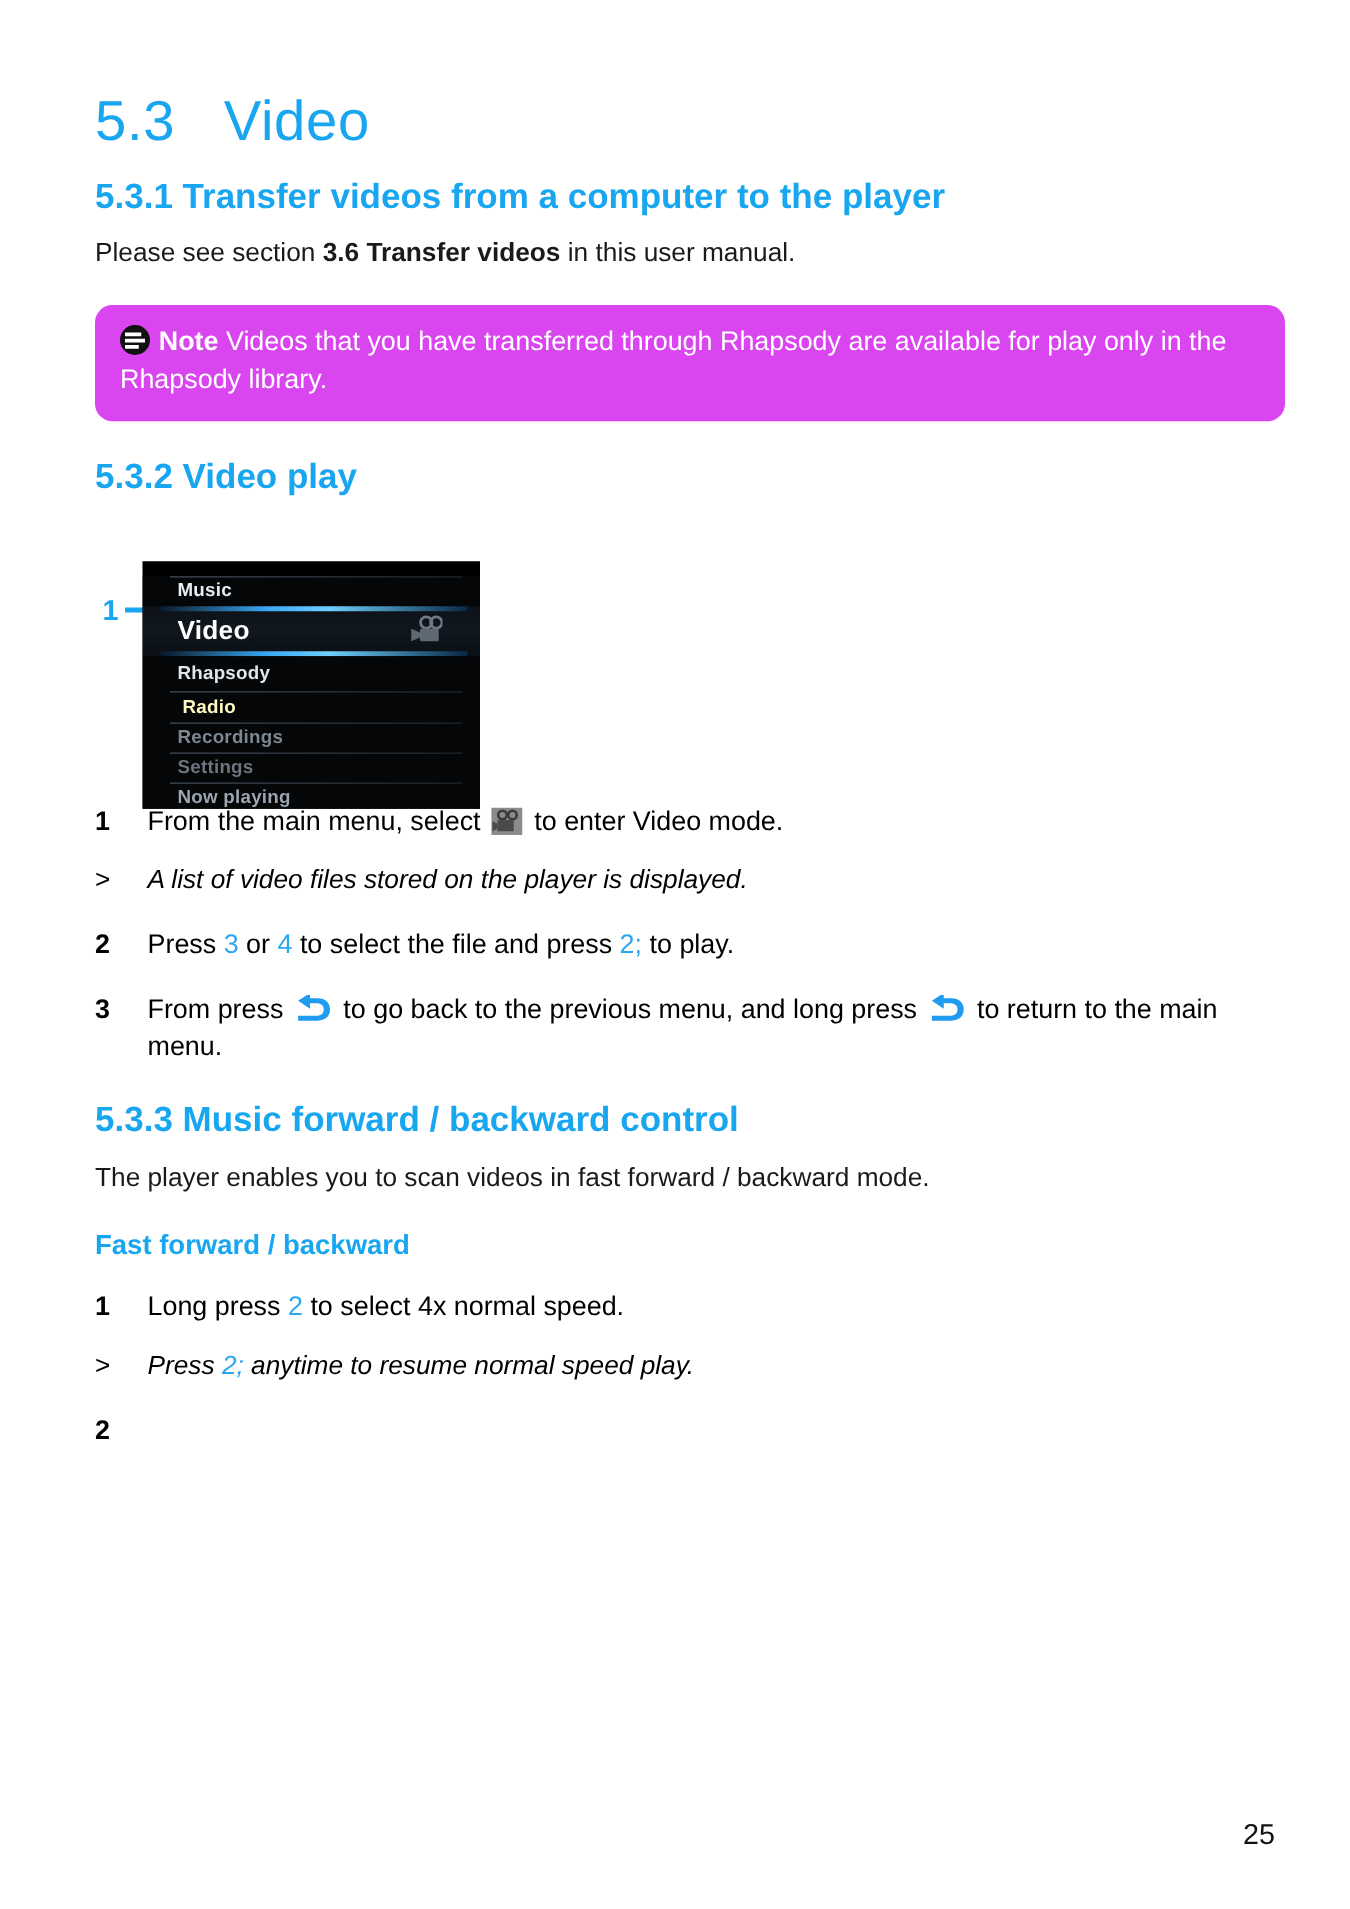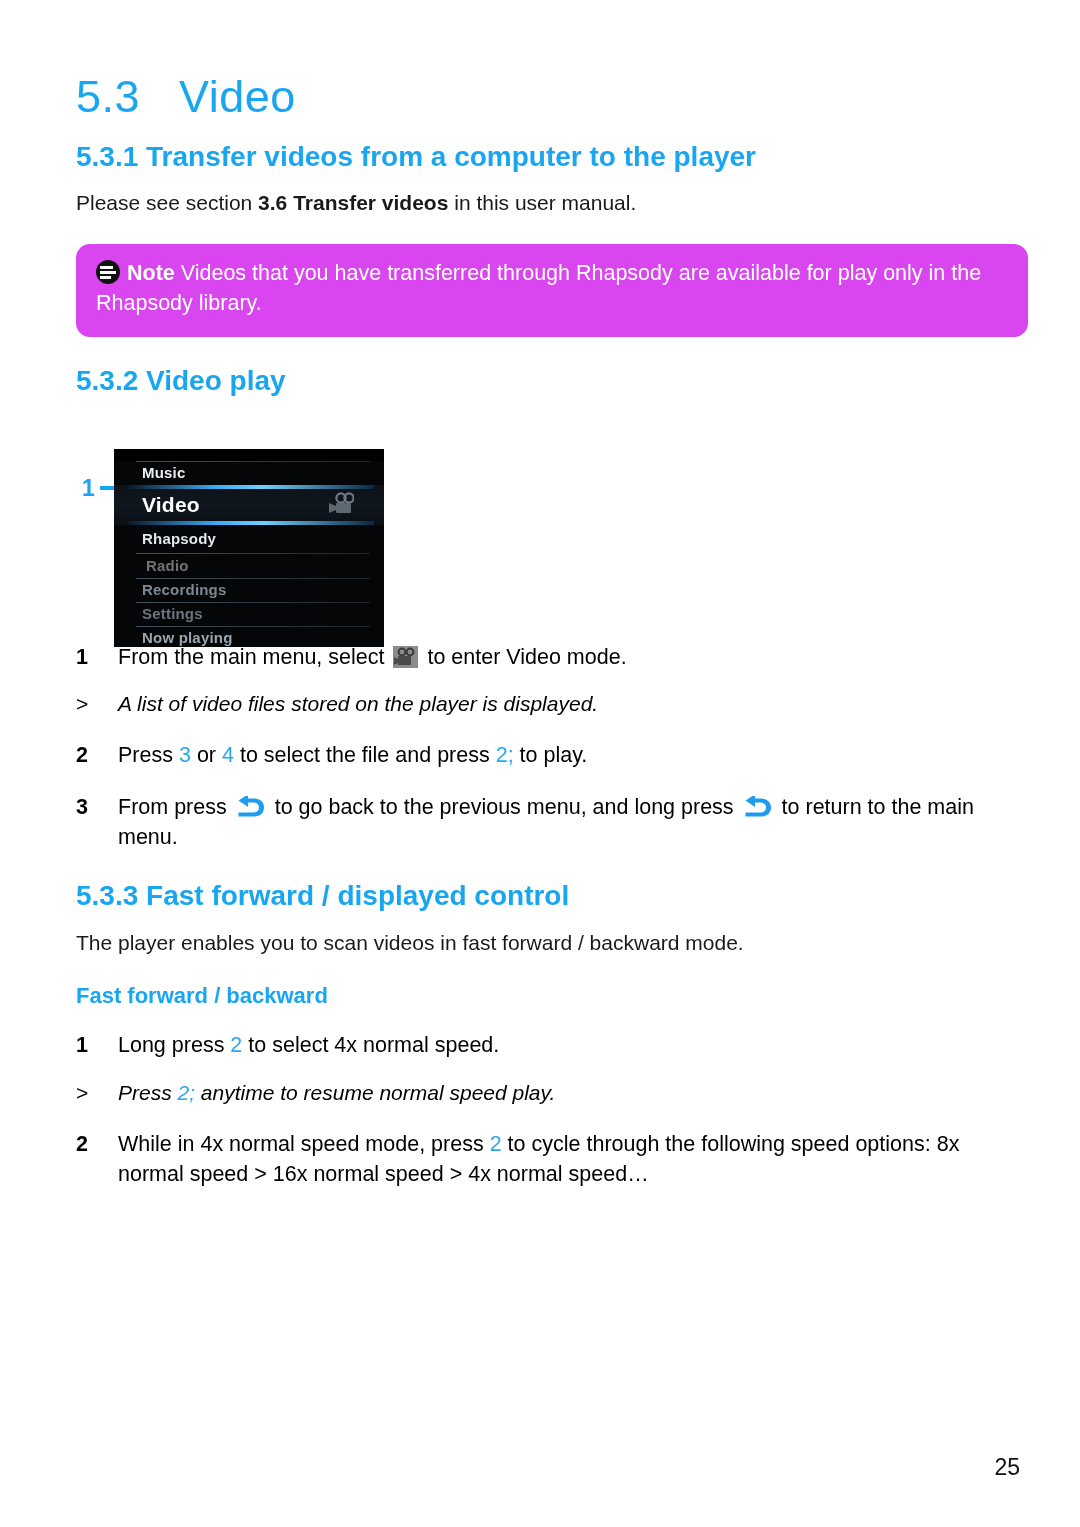--- a/index.html
+++ b/index.html
@@ -166,21 +166,21 @@
     content: "";
     position: absolute;
     left: 14px; right: 10px;
     height: 4px;
     background: linear-gradient(to right, rgba(0,90,190,0.1), #3aa8f5 35%, #6fd0ff 55%, rgba(0,110,200,0.25));
     filter: blur(0.6px);
   }
   .r-video::before { top: 0; }
   .r-video::after  { bottom: 0; }
   .r-pictures  { height: 28px; color: #dfe6ec; }
-  .r-radio     { height: 25px; color: #737373; padding-left: 32px; }
+  .r-radio     { height: 25px; color: #fef9c3; padding-left: 32px; }
   .r-recordings{ height: 24px; color: #7d8893; }
   .r-settings  { height: 24px; color: #6b757f; }
   .r-nowplaying{ height: 24px; color: #9aa5af; }
   .cam-icon {
     position: absolute;
     right: 30px;
     top: 7px;
     width: 30px;
     height: 24px;
     z-index: 3;
@@ -319,35 +319,34 @@
 
     <div class="step">
       <div class="num">3</div>
       <div class="txt"><span>From press </span><svg class="back-icon" viewBox="0 0 28 22">
             <path d="M1.5 20.5 L1.5 16.5 L16 16.5 C20 16.5 22 14.5 22 11.5 C22 8.5 20 6.5 16 6.5 L11 6.5 L11 11 L1.5 4.6 L11 -1.6 L11 2.6 L17 2.6 C23.5 2.6 27 6.4 27 11.5 C27 16.6 23.5 20.5 17 20.5 Z" fill="#1F9BEF"></path>
           </svg><span> to go back to the previous menu, and long press </span><svg class="back-icon" viewBox="0 0 28 22">
             <path d="M1.5 20.5 L1.5 16.5 L16 16.5 C20 16.5 22 14.5 22 11.5 C22 8.5 20 6.5 16 6.5 L11 6.5 L11 11 L1.5 4.6 L11 -1.6 L11 2.6 L17 2.6 C23.5 2.6 27 6.4 27 11.5 C27 16.6 23.5 20.5 17 20.5 Z" fill="#1F9BEF"></path>
           </svg><span> to return to the main menu.</span></div>
     </div>
 
-    <h2 class="h2 sub">5.3.3 Fast forward / displayed control</h2>
+    <h2 class="h2 sub">5.3.3 Music forward / backward control</h2>
     <p class="para">The player enables you to scan videos in fast forward / backward mode.</p>
     <h3 class="h3-blue">Fast forward / backward</h3>
 
     <div class="step">
       <div class="num">1</div>
       <div class="txt"><span>Long press </span><span class="key">2</span><span> to select 4x normal speed.</span></div>
     </div>
 
     <div class="sub-step">
       <div class="gt">&gt;</div>
       <div class="txt"><span>Press </span><span class="key-play">2;</span><span>  anytime to resume normal speed play.</span></div>
     </div>
 
     <div class="step">
       <div class="num">2</div>
-      <div class="txt"><span>While in 4x normal speed mode, press </span><span class="key">2</span><span> to cycle through the following speed options: 8x normal speed &gt; 16x normal speed &gt; 4x normal speed…</span></div>
     </div>
 
   </div>
 
   <div class="pagenum">25</div>
 </div>
 
 </body></html>

